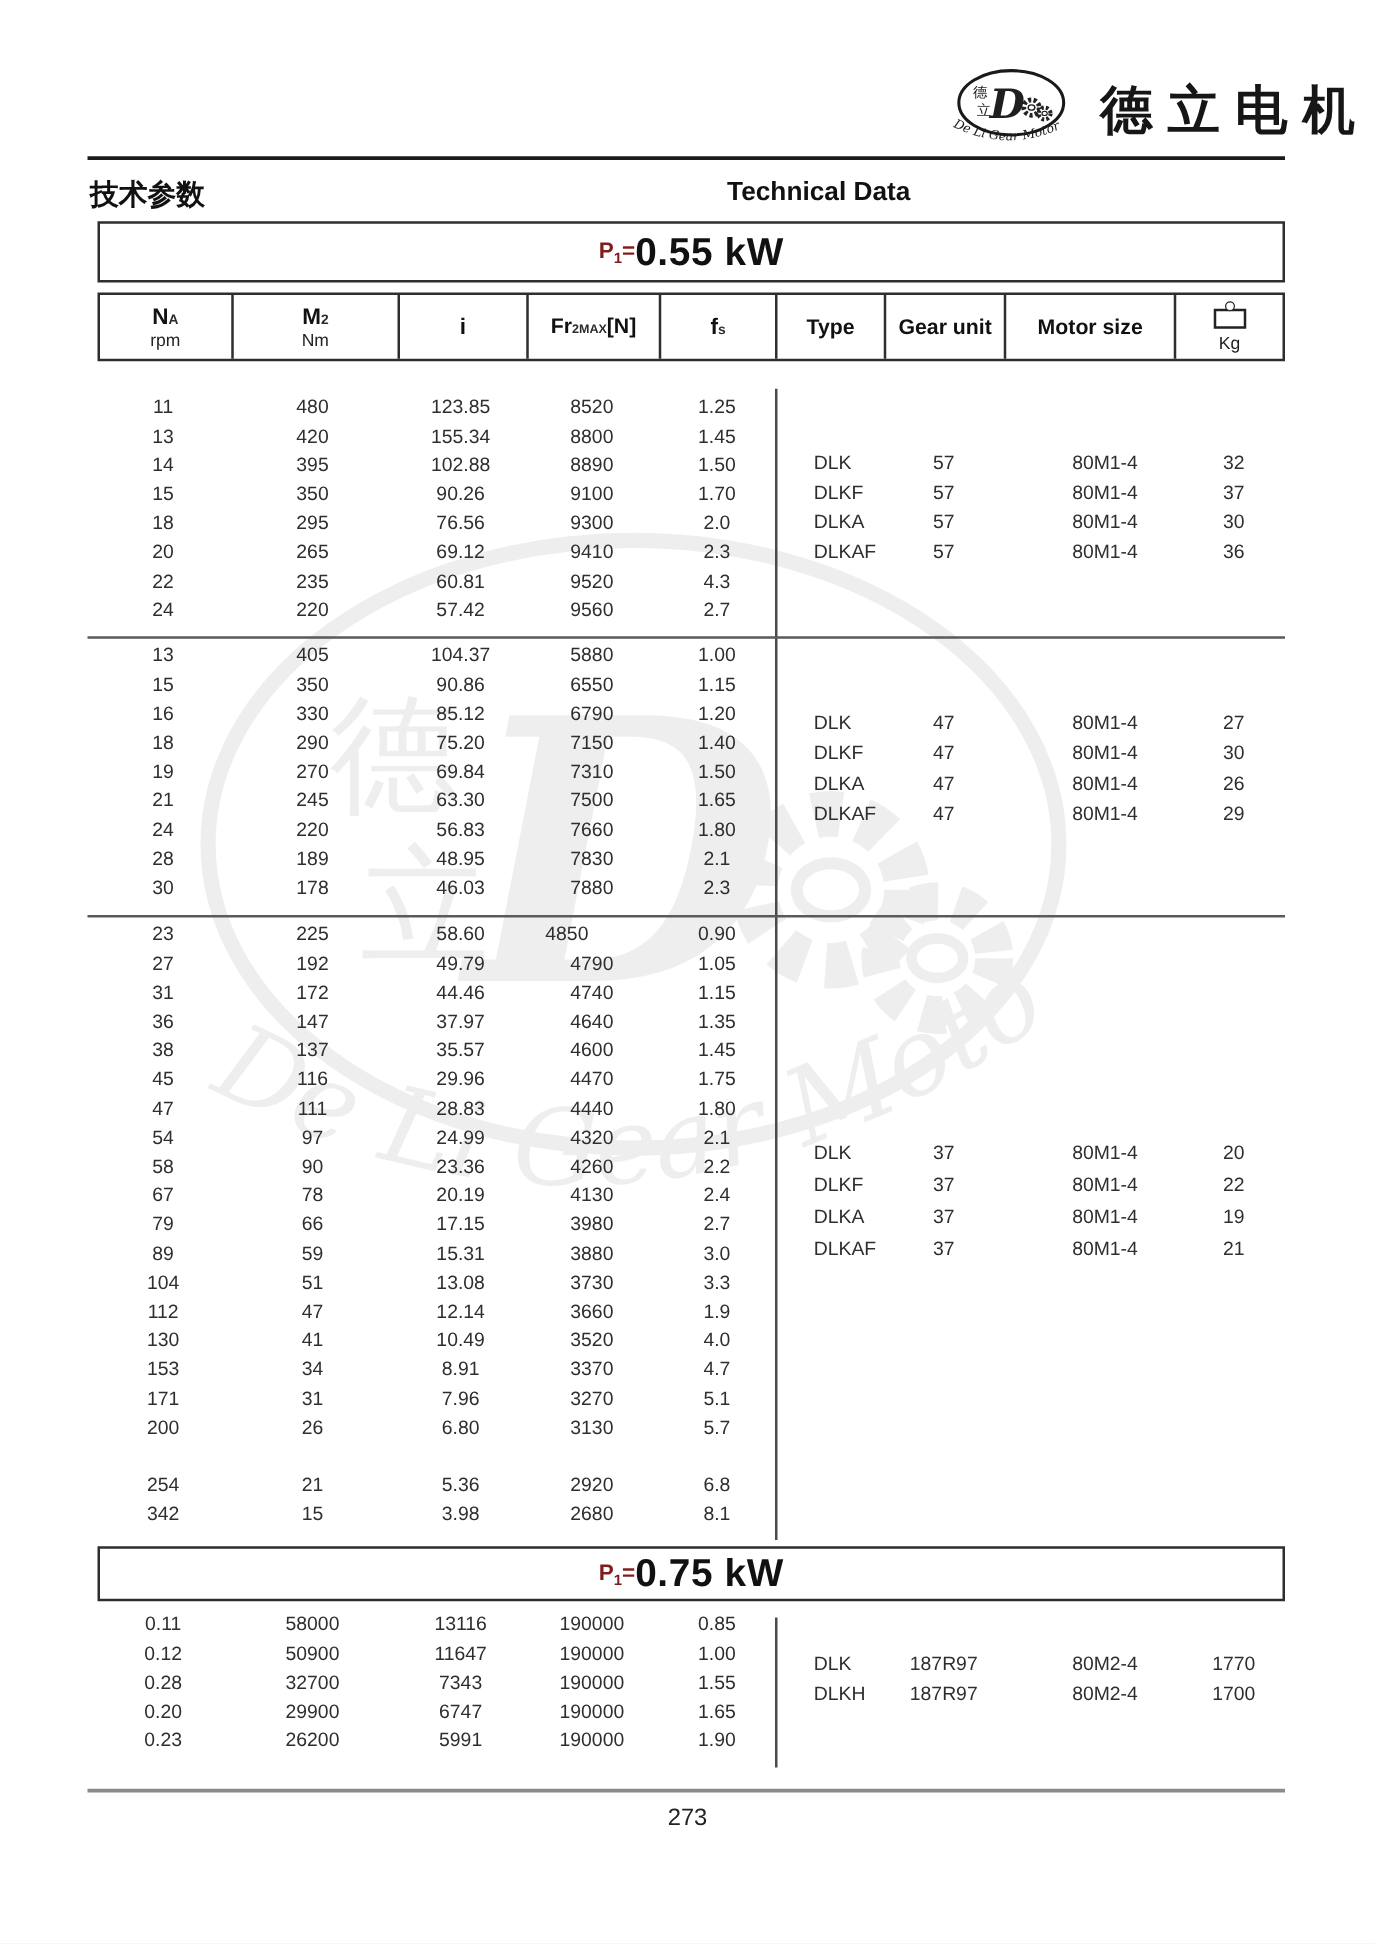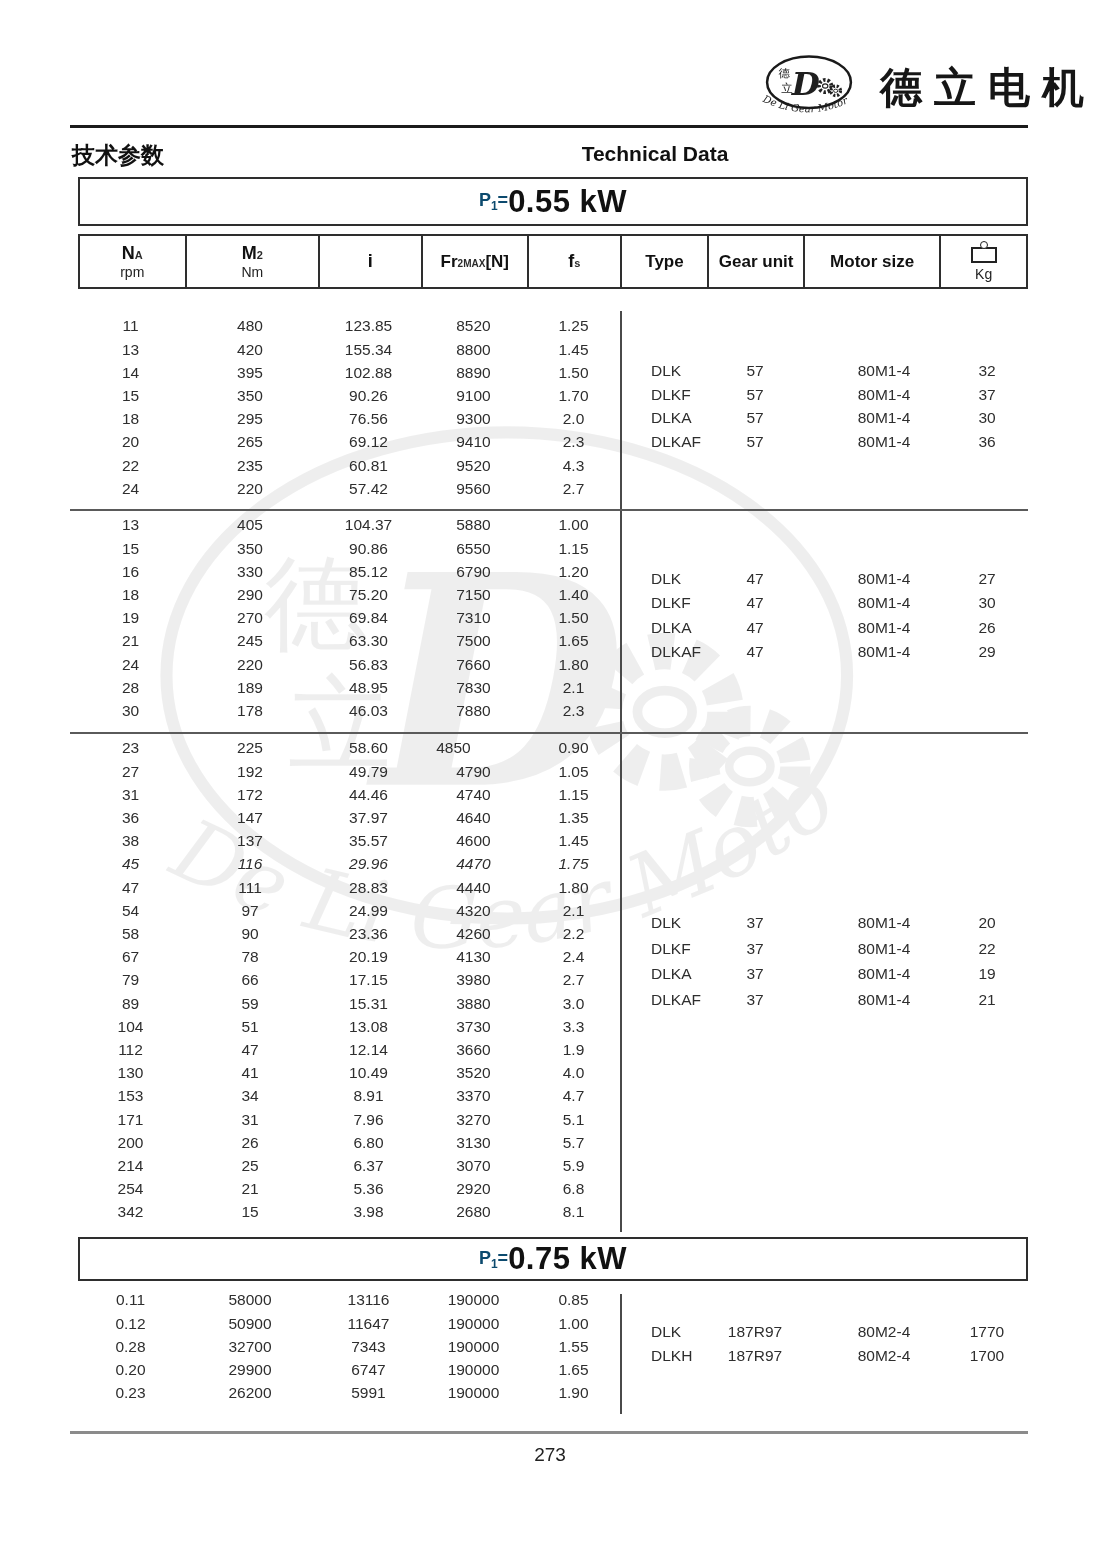--- a/index.html
+++ b/index.html
@@ -8,21 +8,21 @@
   .abs{position:absolute;}
   
   .brand-name{font-family:"DejaVu Serif", serif;font-weight:bold;font-size:42px;
               letter-spacing:12px;color:#161616;white-space:nowrap;}
   .hrule{background:#1b1b1b;}
   .title-cn{font-size:23px;font-weight:bold;color:#111;}
   .title-en{font-size:21px;font-weight:bold;color:#111;text-align:center;}
   
   .banner{border:2px solid #2e2e2e;display:flex;align-items:center;justify-content:center;
           box-sizing:border-box;background:#fff;}
-  .p-small{font-size:18px;font-weight:bold;color:#0c4a6e;}
+  .p-small{font-size:18px;font-weight:bold;color:#7f1d1d;}
   .p-sub{font-size:12px;font-weight:bold;vertical-align:-4px;}
   .p-big{font-size:31px;font-weight:bold;color:#111;letter-spacing:0.5px;}
   
   .thead{border:2px solid #2e2e2e;display:flex;box-sizing:border-box;background:#fff;}
   .thcell{display:flex;flex-direction:column;align-items:center;justify-content:center;
           box-sizing:border-box;border-left:2px solid #2e2e2e;line-height:1.15;}
   .thcell:first-child{border-left:none;}
   .th-main{font-size:18px;font-weight:bold;color:#111;}
   .th-sub{font-size:11px;font-weight:bold;}
   .th-unit{font-size:14px;color:#222;}
@@ -344,21 +344,21 @@
       <span style="left: 420px; width: 107px;">4640</span>
       <span style="left: 527px; width: 93px;">1.35</span>
     </div>
     <div class="drow" style="top: 829.2px;">
       <span style="left: 78px; width: 105px;">38</span>
       <span style="left: 183px; width: 134px;">137</span>
       <span style="left: 317px; width: 103px;">35.57</span>
       <span style="left: 420px; width: 107px;">4600</span>
       <span style="left: 527px; width: 93px;">1.45</span>
     </div>
-    <div class="drow" style="top: 852.4px; font-style: italic;">
+    <div class="drow" style="top: 852.4px;">
       <span style="left: 78px; width: 105px;">45</span>
       <span style="left: 183px; width: 134px;">116</span>
       <span style="left: 317px; width: 103px;">29.96</span>
       <span style="left: 420px; width: 107px;">4470</span>
       <span style="left: 527px; width: 93px;">1.75</span>
     </div>
     <div class="drow" style="top: 875.6px;">
       <span style="left: 78px; width: 105px;">47</span>
       <span style="left: 183px; width: 134px;">111</span>
       <span style="left: 317px; width: 103px;">28.83</span>
@@ -435,27 +435,20 @@
       <span style="left: 420px; width: 107px;">3270</span>
       <span style="left: 527px; width: 93px;">5.1</span>
     </div>
     <div class="drow" style="top: 1130.8px;">
       <span style="left: 78px; width: 105px;">200</span>
       <span style="left: 183px; width: 134px;">26</span>
       <span style="left: 317px; width: 103px;">6.80</span>
       <span style="left: 420px; width: 107px;">3130</span>
       <span style="left: 527px; width: 93px;">5.7</span>
     </div>
-    <div class="drow" style="top: 1154px;">
-      <span style="left: 78px; width: 105px;">214</span>
-      <span style="left: 183px; width: 134px;">25</span>
-      <span style="left: 317px; width: 103px;">6.37</span>
-      <span style="left: 420px; width: 107px;">3070</span>
-      <span style="left: 527px; width: 93px;">5.9</span>
-    </div>
     <div class="drow" style="top: 1177.2px;">
       <span style="left: 78px; width: 105px;">254</span>
       <span style="left: 183px; width: 134px;">21</span>
       <span style="left: 317px; width: 103px;">5.36</span>
       <span style="left: 420px; width: 107px;">2920</span>
       <span style="left: 527px; width: 93px;">6.8</span>
     </div>
     <div class="drow" style="top: 1200.4px;">
       <span style="left: 78px; width: 105px;">342</span>
       <span style="left: 183px; width: 134px;">15</span>

